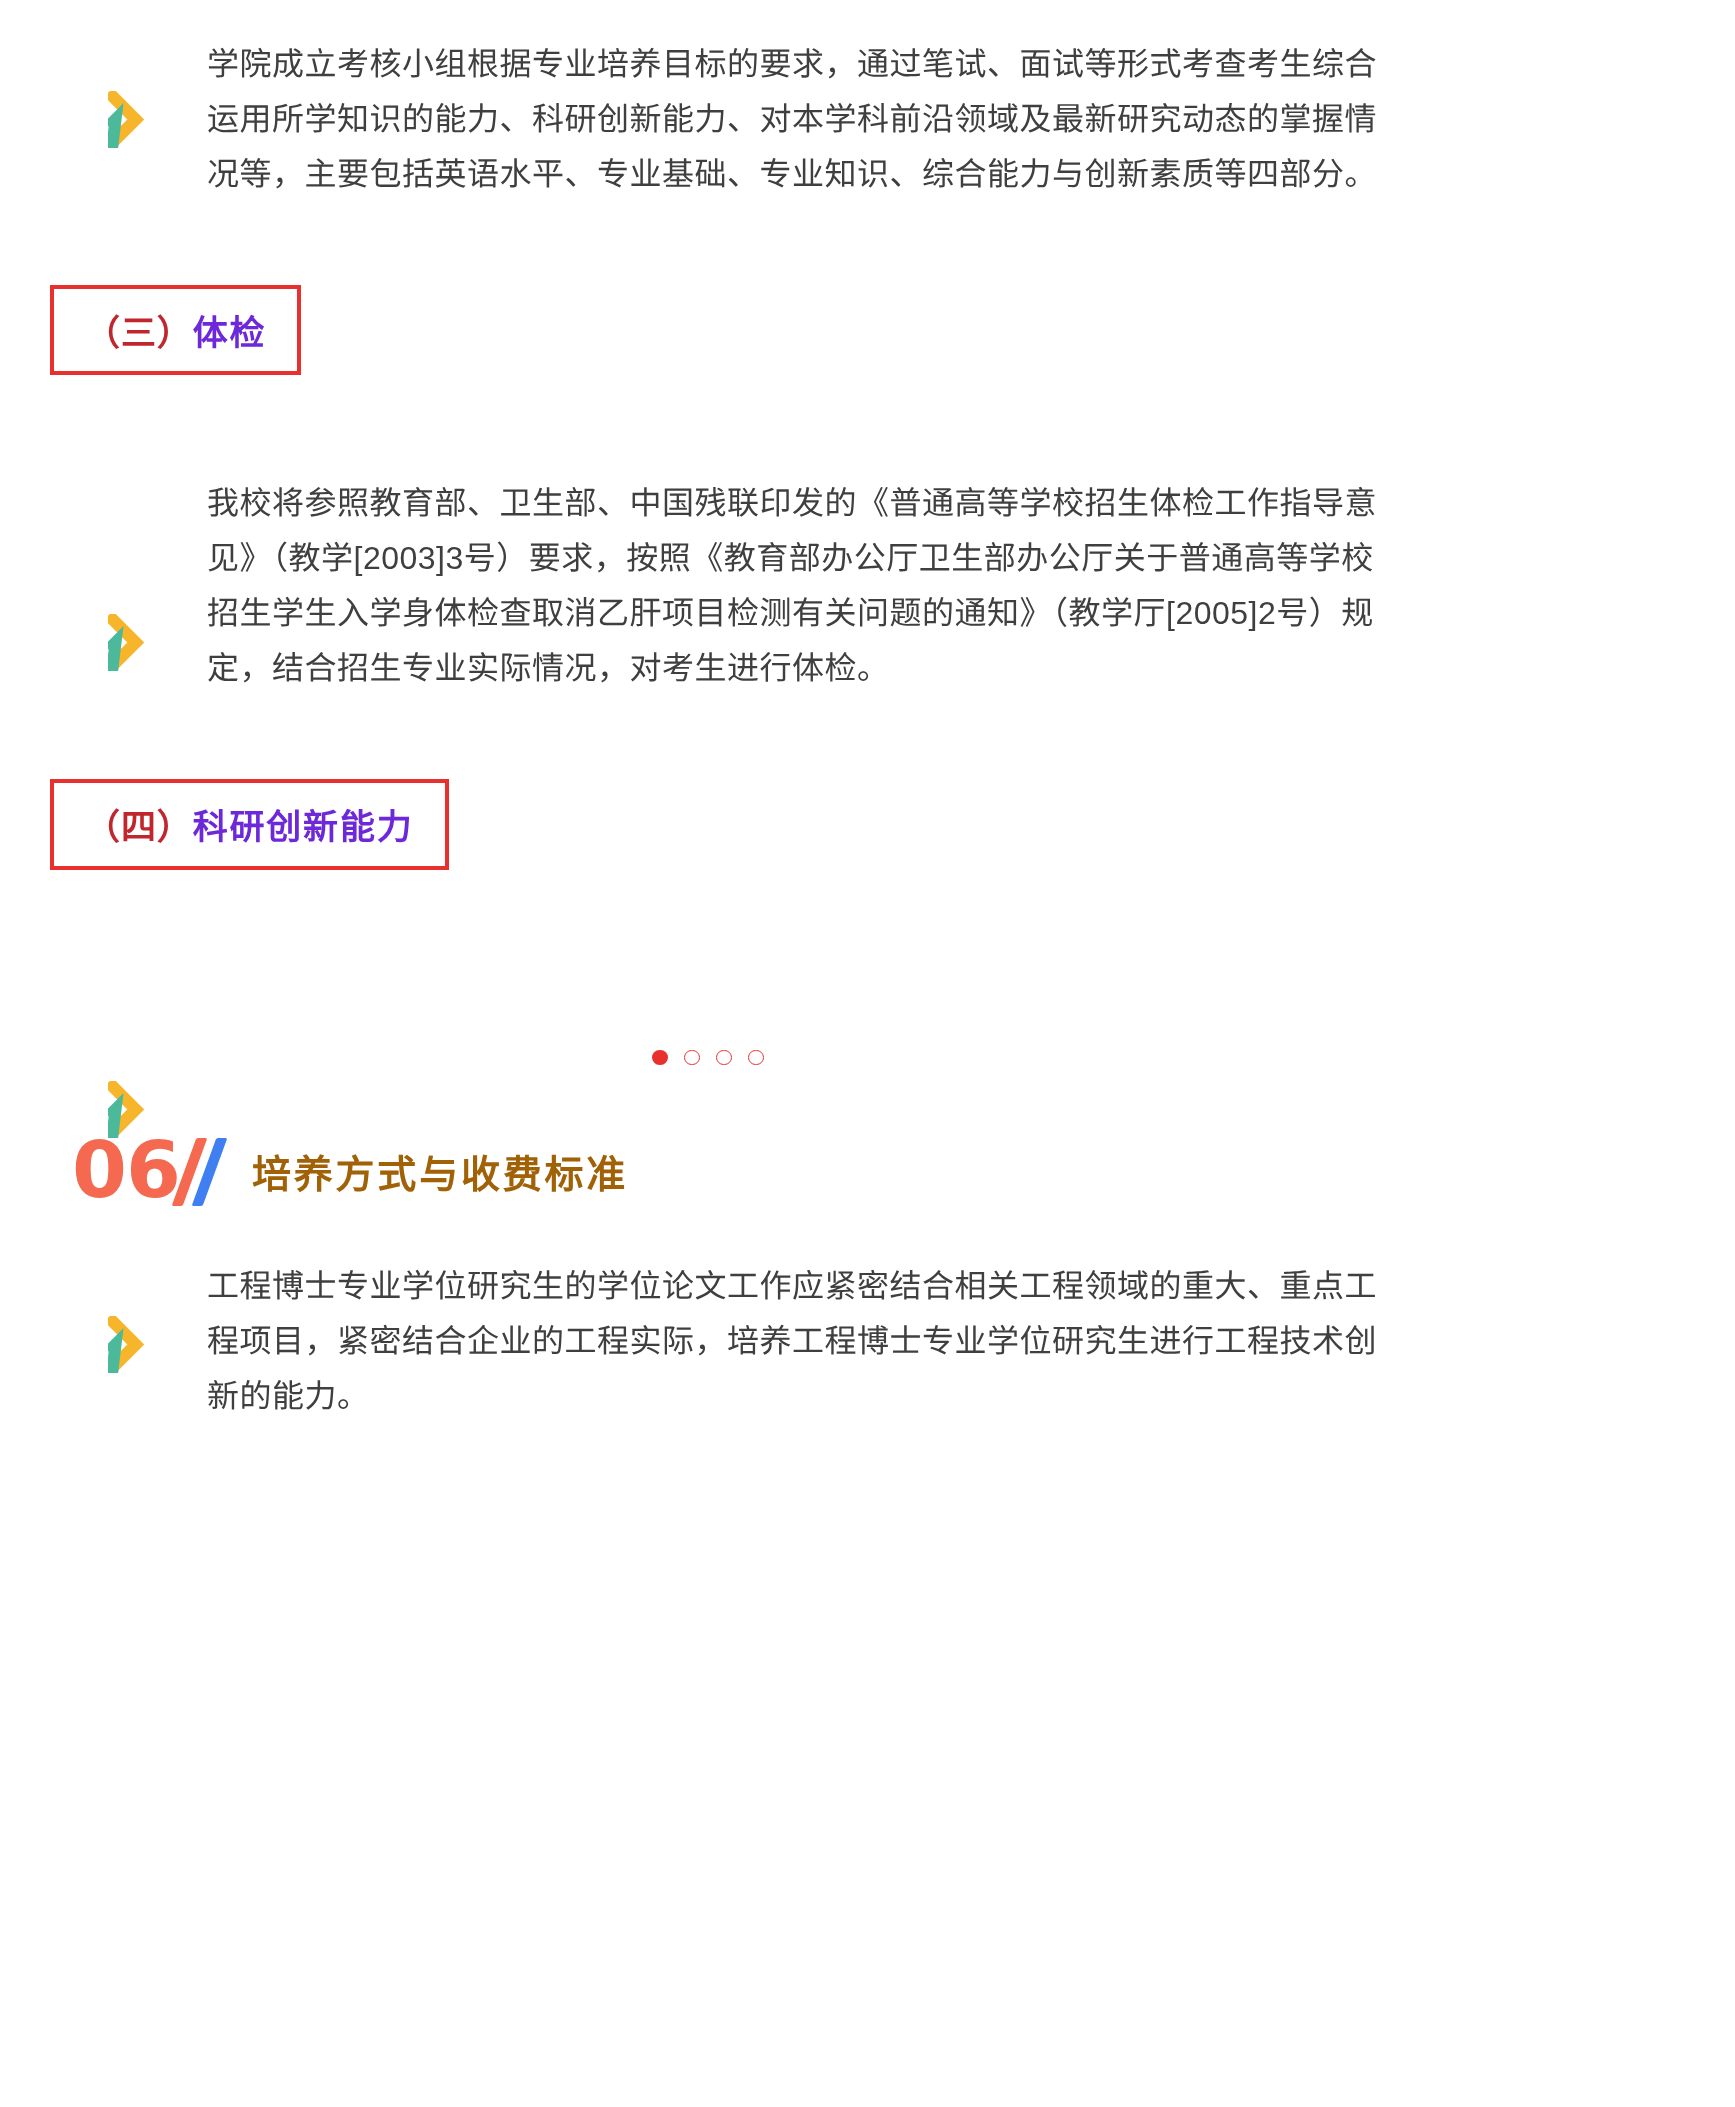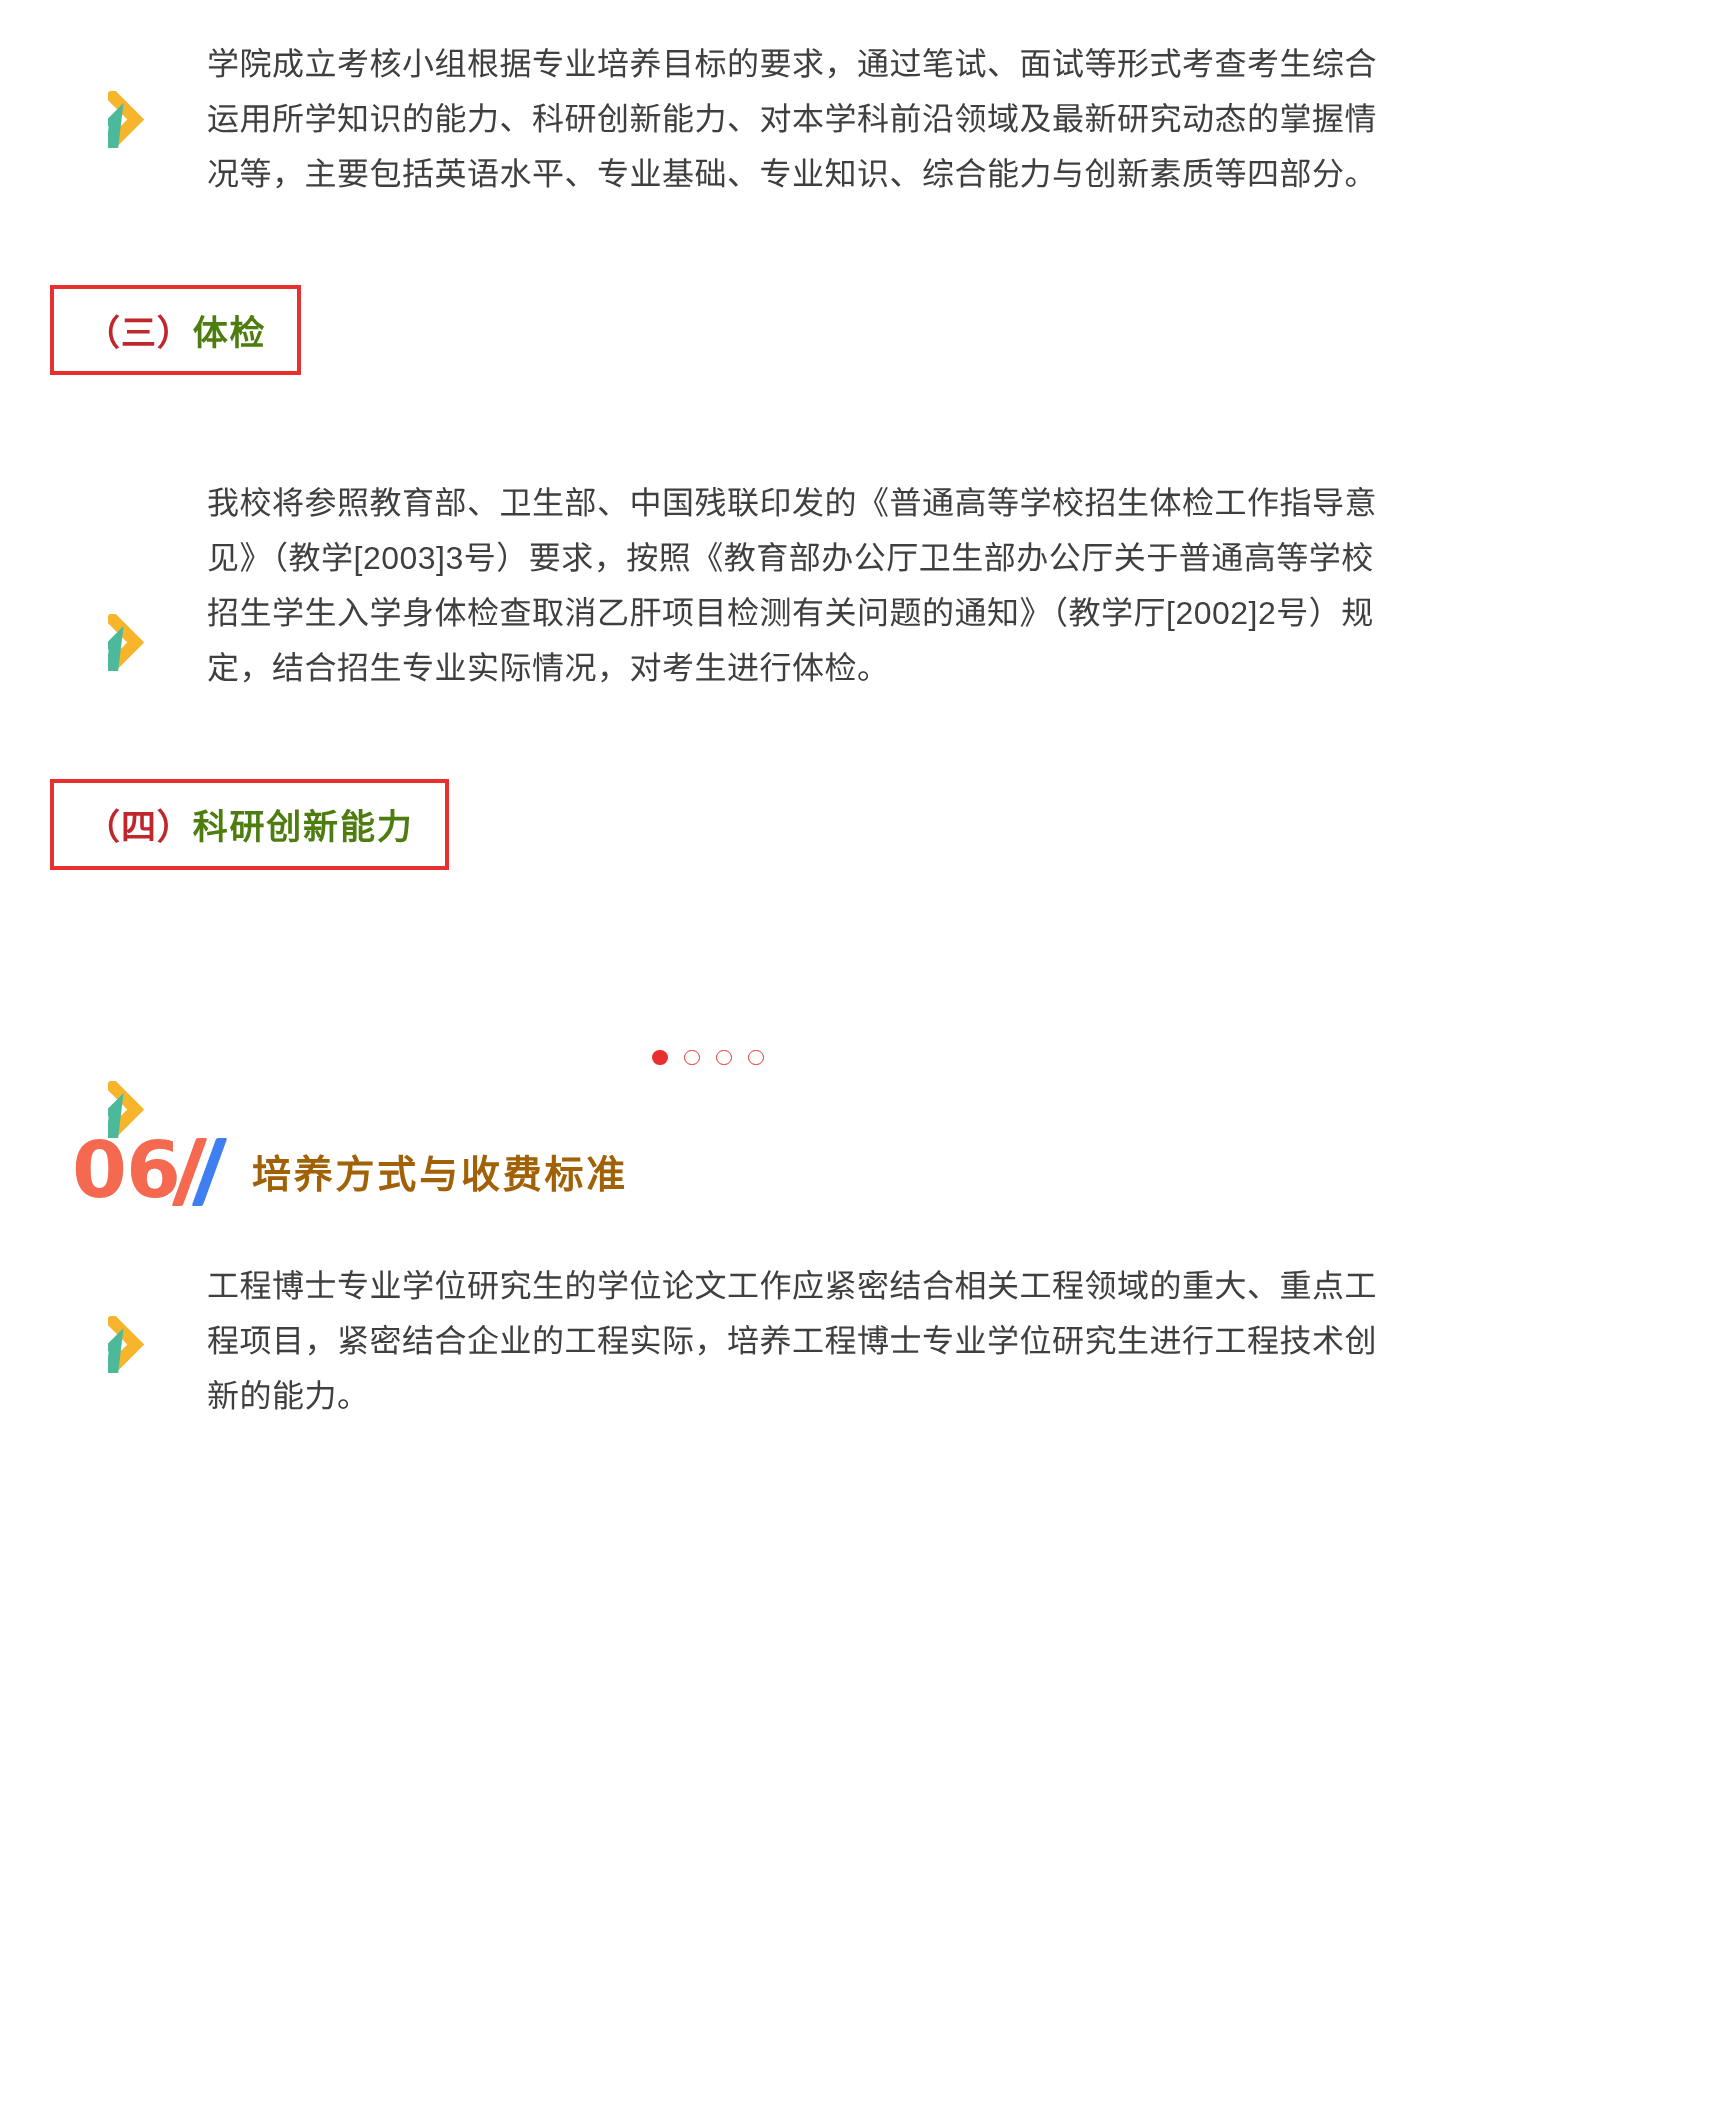--- a/index.html
+++ b/index.html
@@ -61,21 +61,21 @@
     margin-left: 50px;
     box-sizing: border-box;
   }
   .boxed-heading .bh-num {
     color: #c0272d;
     font-weight: bold;
     font-size: 35px;
     letter-spacing: 0.9px;
   }
   .boxed-heading .bh-title {
-    color: #4d7c0f;
+    color: #6d28d9;
     font-weight: bold;
     font-size: 35px;
     letter-spacing: 1.8px;
   }
 
   
   .sp-40 { height: 37px; }
   .sp-56 { height: 51px; }
   .sp-90 { height: 83px; }
   .sp-110 { height: 101px; }
@@ -170,21 +170,21 @@
 
   
   <div class="para-block">
     <div class="chevron" style="top:138px">
       <svg width="39" height="57" viewBox="0 0 42 62" xmlns="http://www.w3.org/2000/svg">
         <path d="M5 6 L30 31 L5 56" fill="none" stroke="#f7b52c" stroke-width="13" stroke-linecap="square"></path>
         <path d="M5 34 L8 31 L5 56" fill="none" stroke="#4bb99a" stroke-width="13" stroke-linecap="square"></path>
       </svg>
     </div>
     <div class="para-text">
-      <p>我校将参照教育部、卫生部、中国残联印发的《普通高等学校招生体检工作指导意见》（教学[2003]3号）要求，按照《教育部办公厅卫生部办公厅关于普通高等学校招生学生入学身体检查取消乙肝项目检测有关问题的通知》（教学厅[2002]2号）规定，结合招生专业实际情况，对考生进行体检。</p>
+      <p>我校将参照教育部、卫生部、中国残联印发的《普通高等学校招生体检工作指导意见》（教学[2003]3号）要求，按照《教育部办公厅卫生部办公厅关于普通高等学校招生学生入学身体检查取消乙肝项目检测有关问题的通知》（教学厅[2005]2号）规定，结合招生专业实际情况，对考生进行体检。</p>
     </div>
   </div>
 
   <div class="sp-90"></div>
 
   
   <div class="boxed-heading">
     <span class="bh-num">（四）</span><span class="bh-title">科研创新能力</span>
   </div>
 

